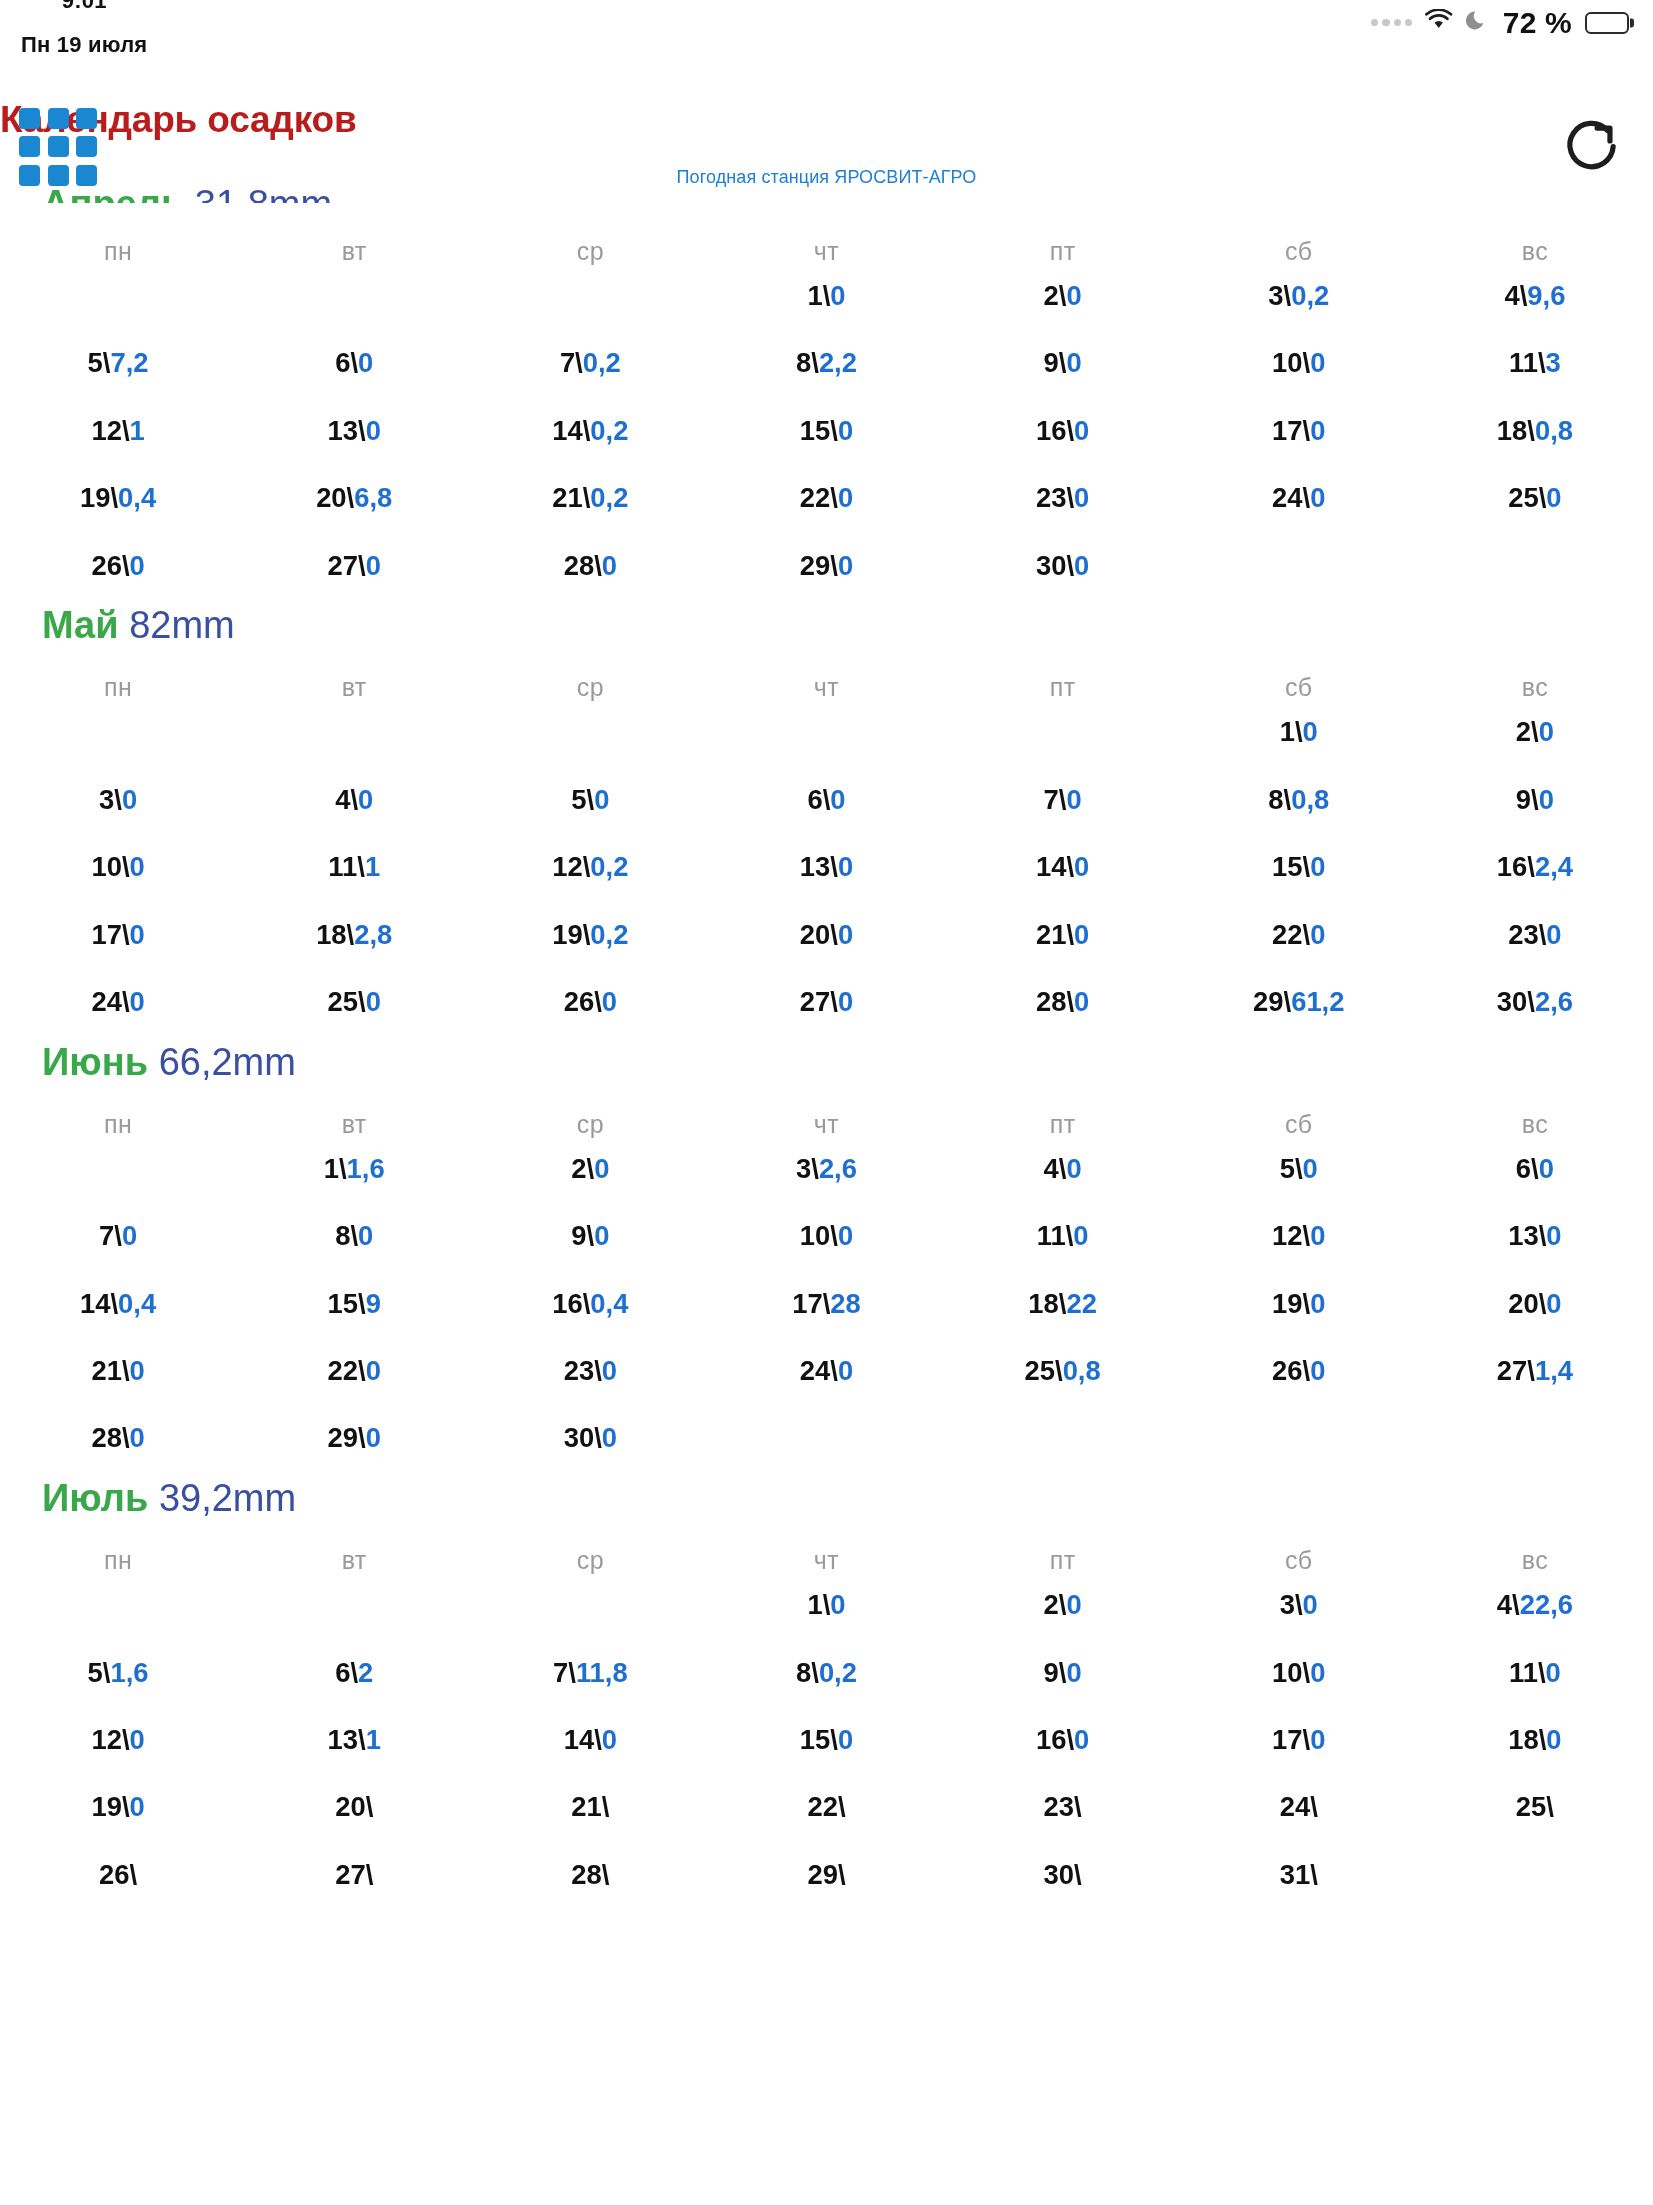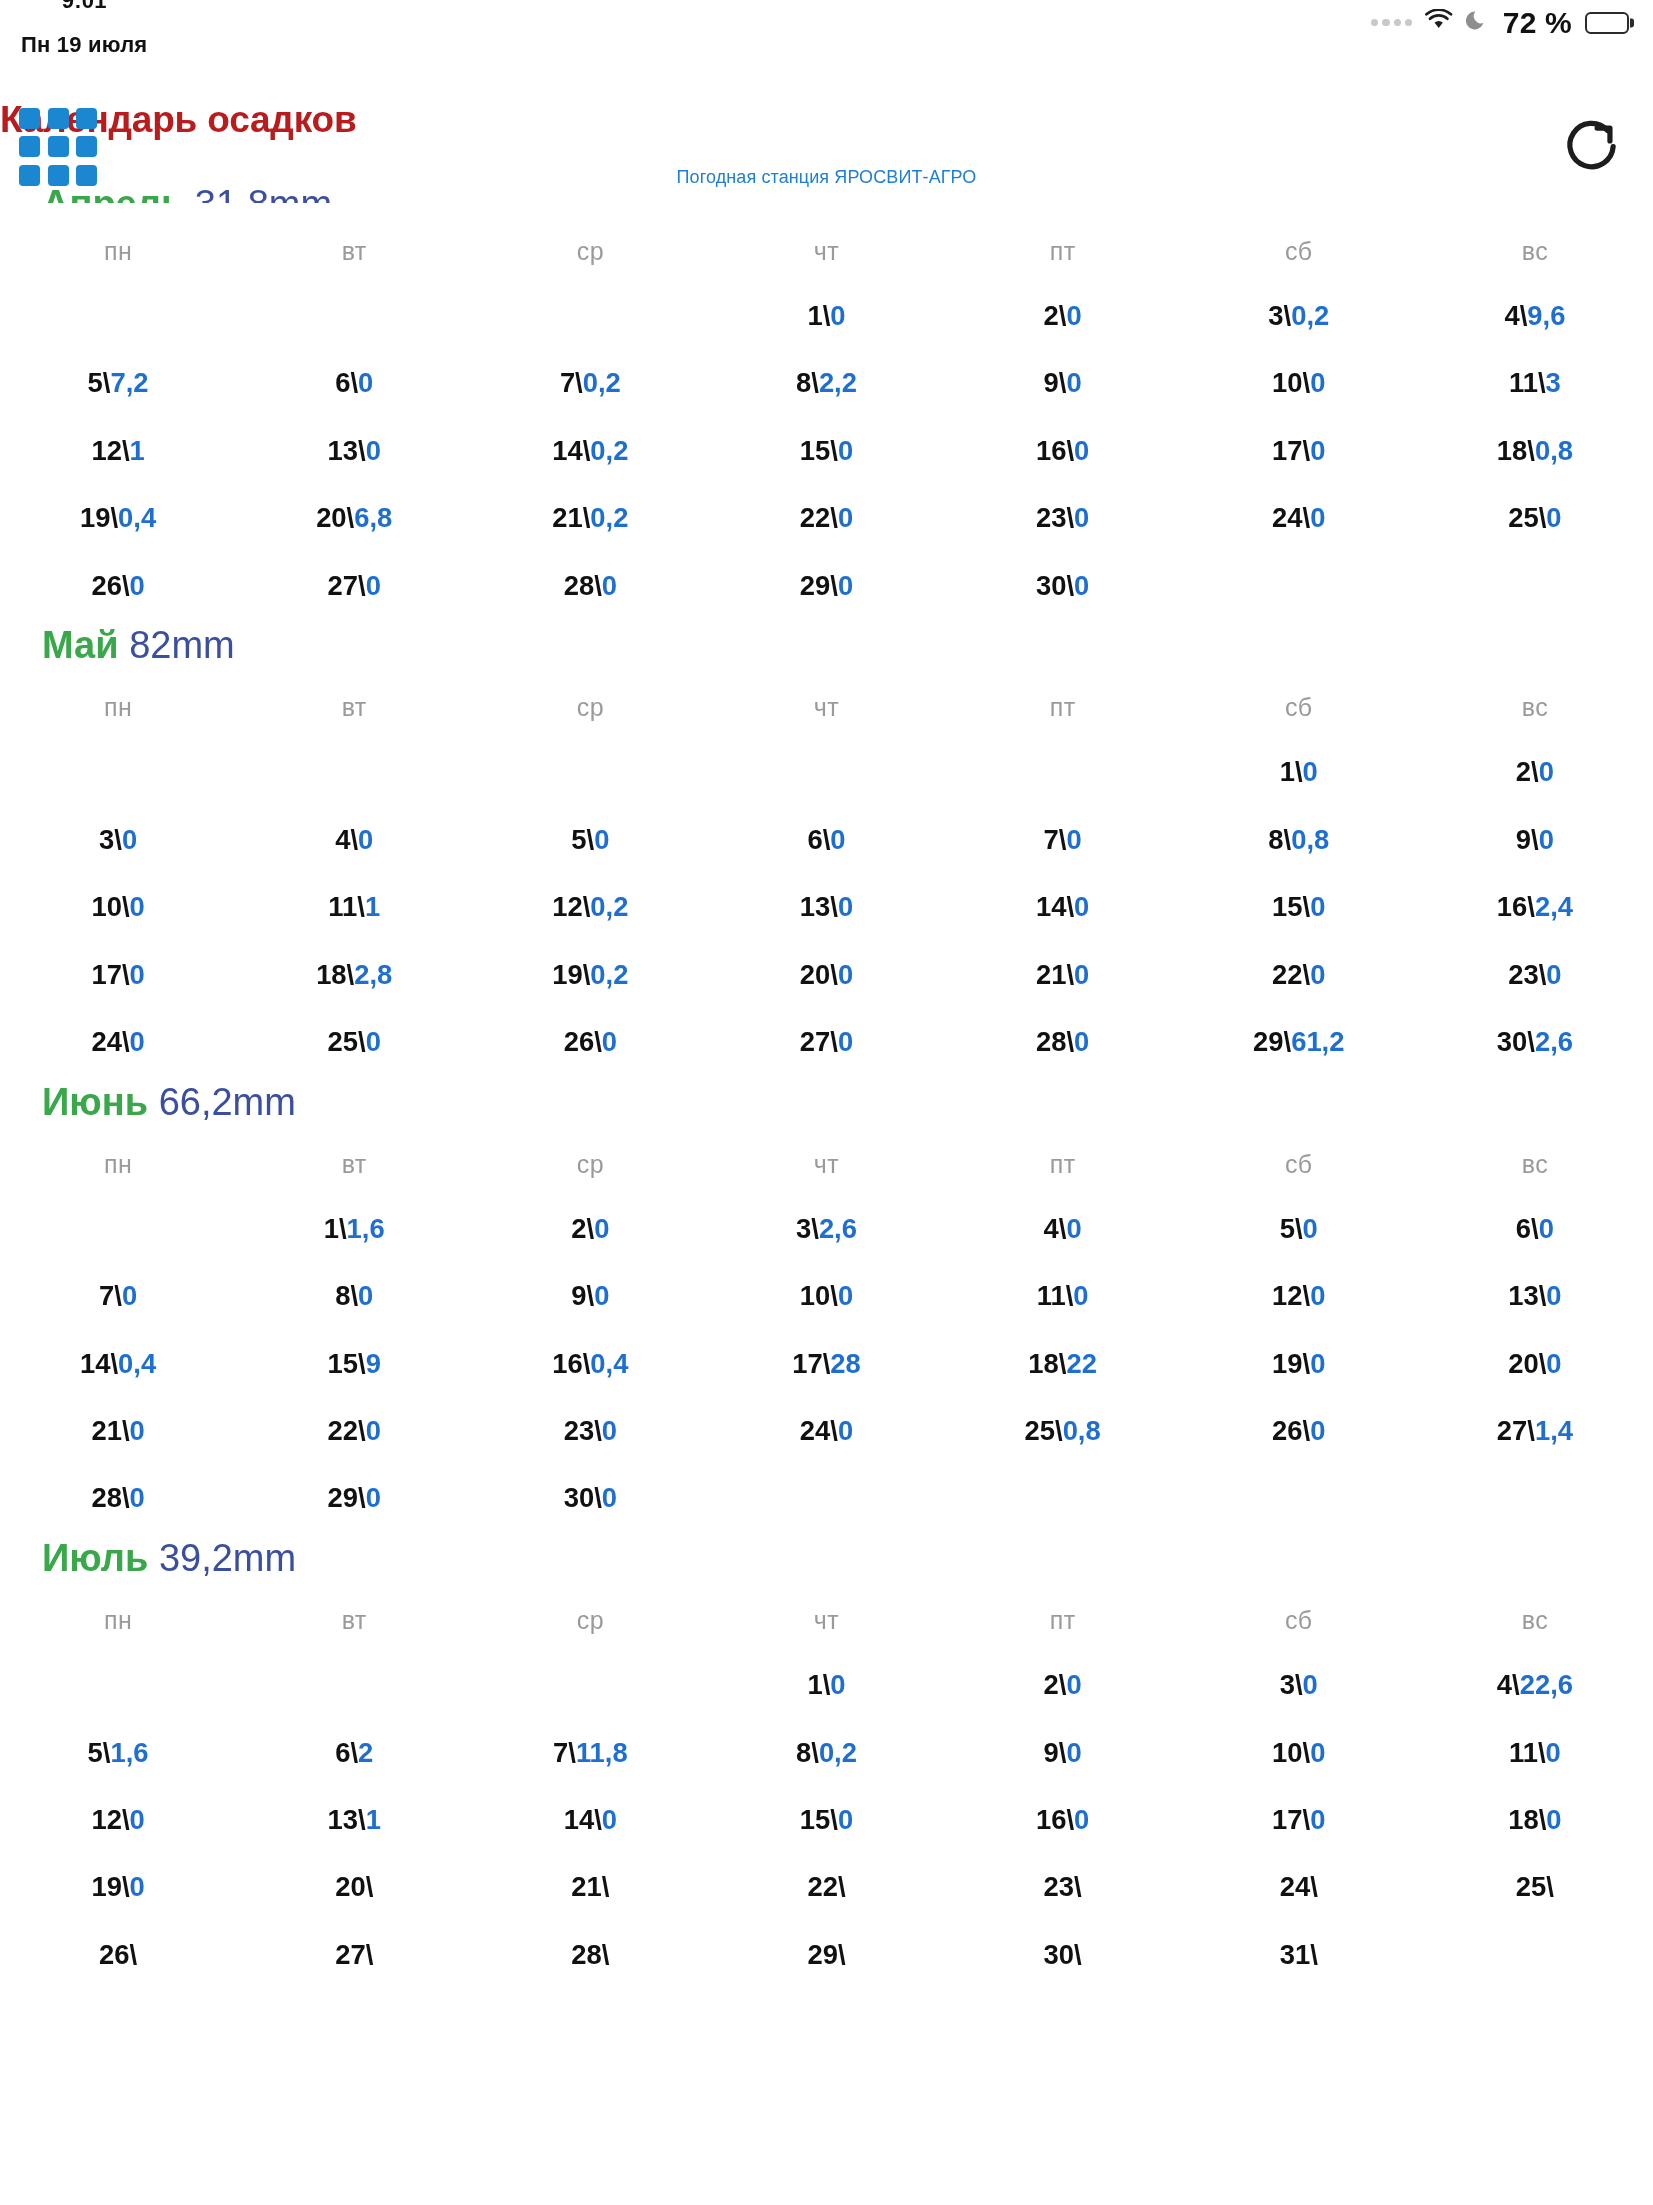--- a/index.html
+++ b/index.html
@@ -144,21 +144,21 @@
 
   .weekday {
     text-align: center;
     font-size: 25px;
     font-weight: 400;
     color: #9a9a9a;
     letter-spacing: 0.4px;
   }
 
   .week-row { margin-top: 40px; }
-  .weekday-row + .week-row { margin-top: 36px; }
+  .weekday-row + .week-row { margin-top: 16px; }
 
   .day-cell {
     text-align: center;
     font-size: 27.4px;
     line-height: 1.0;
     white-space: nowrap;
   }
   .day-cell .d-num { color: #111111; font-weight: 700; }
   .day-cell .d-sep { color: #111111; font-weight: 700; }
   .day-cell .d-val { color: #1e6fd0; font-weight: 700; }

